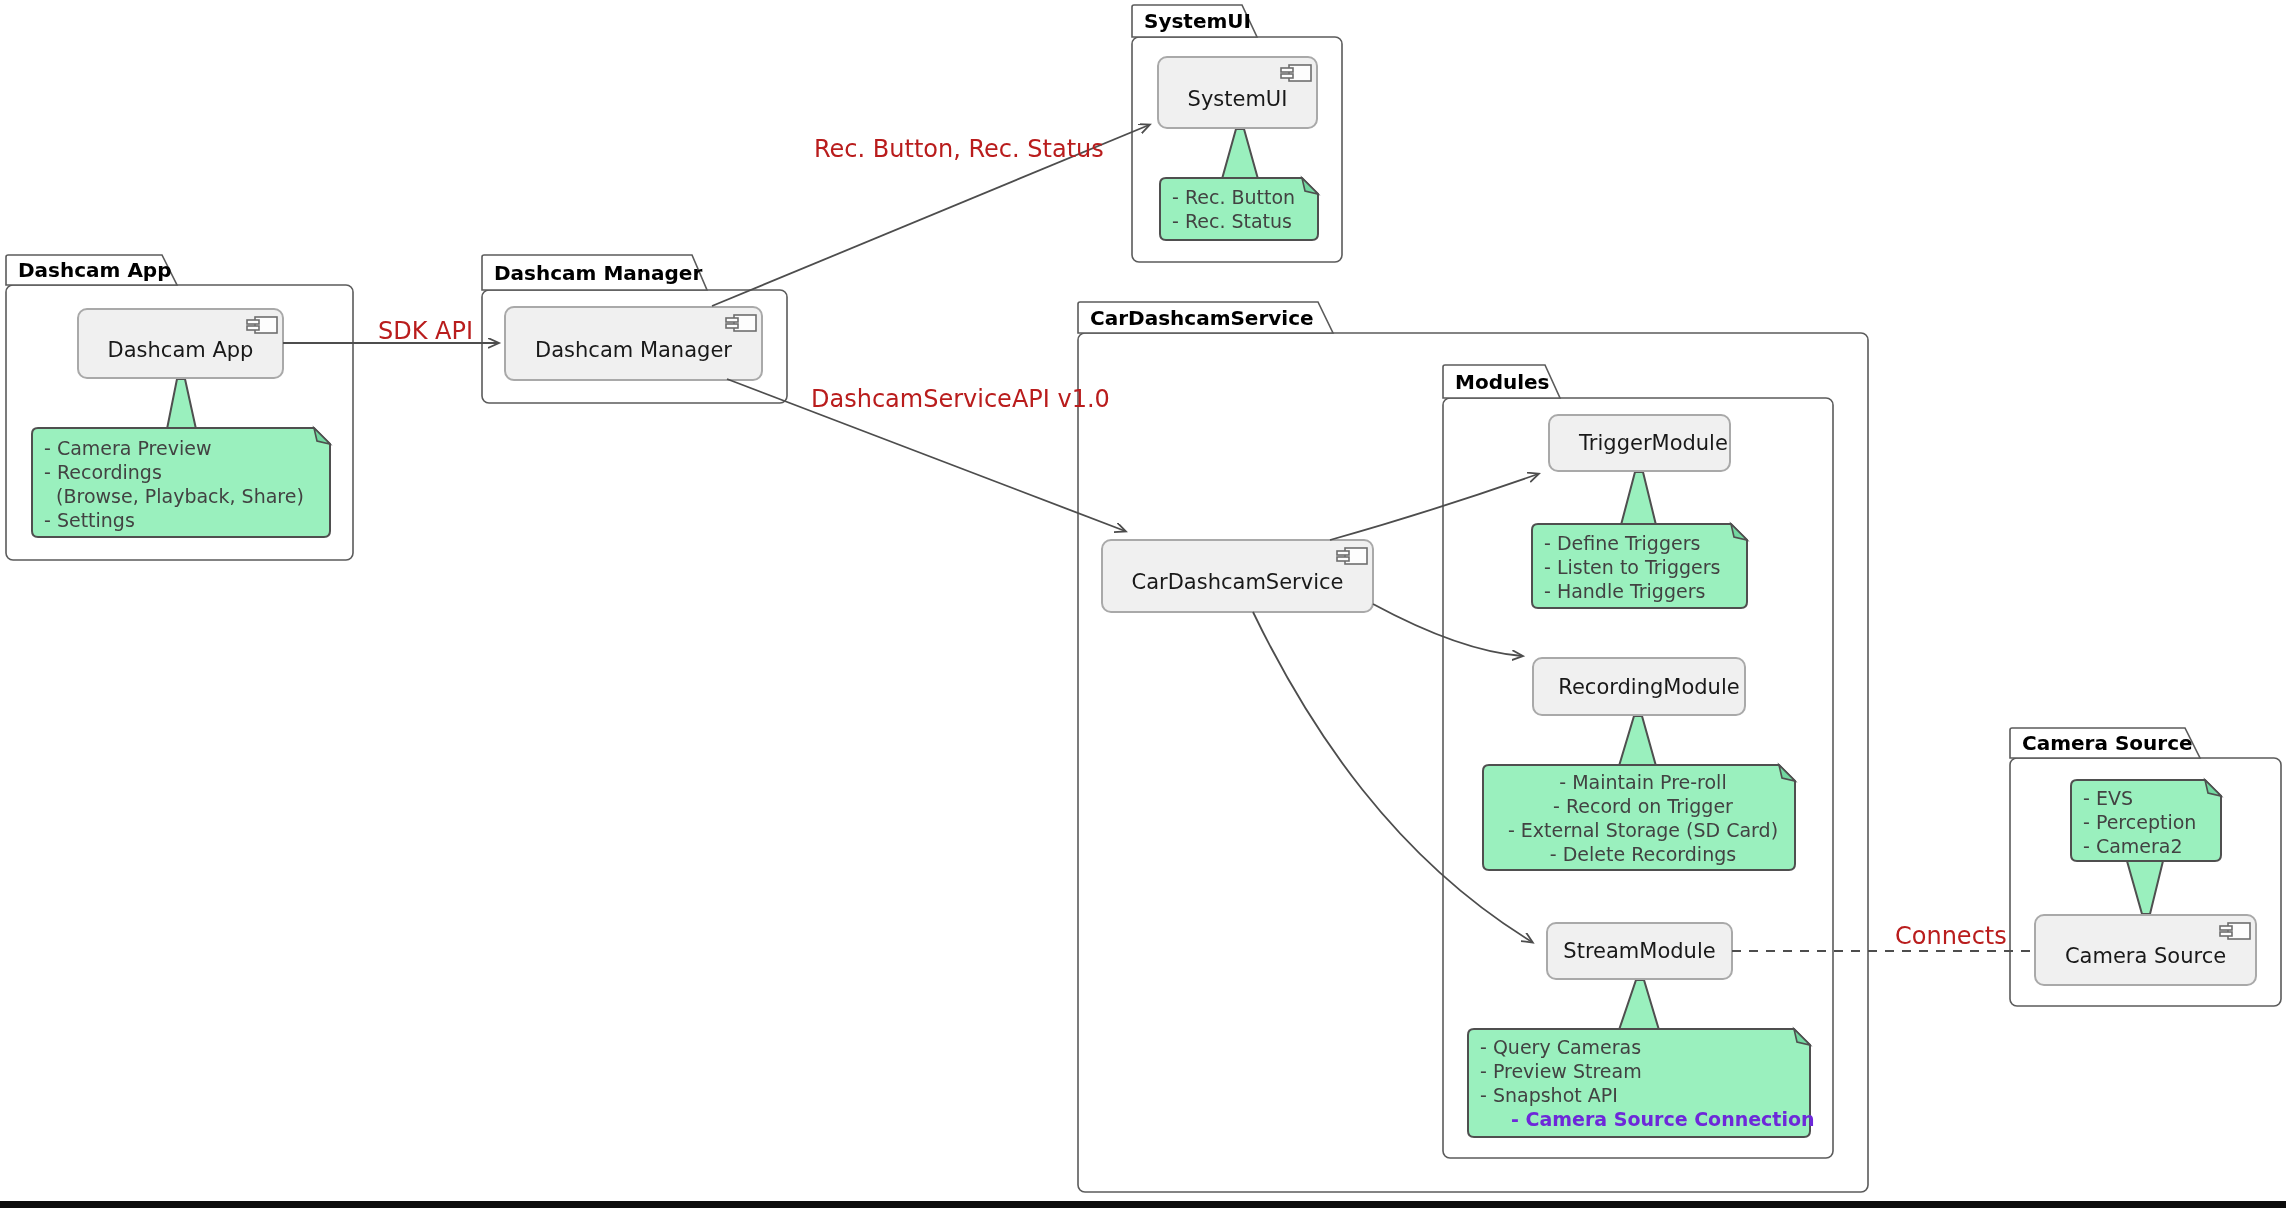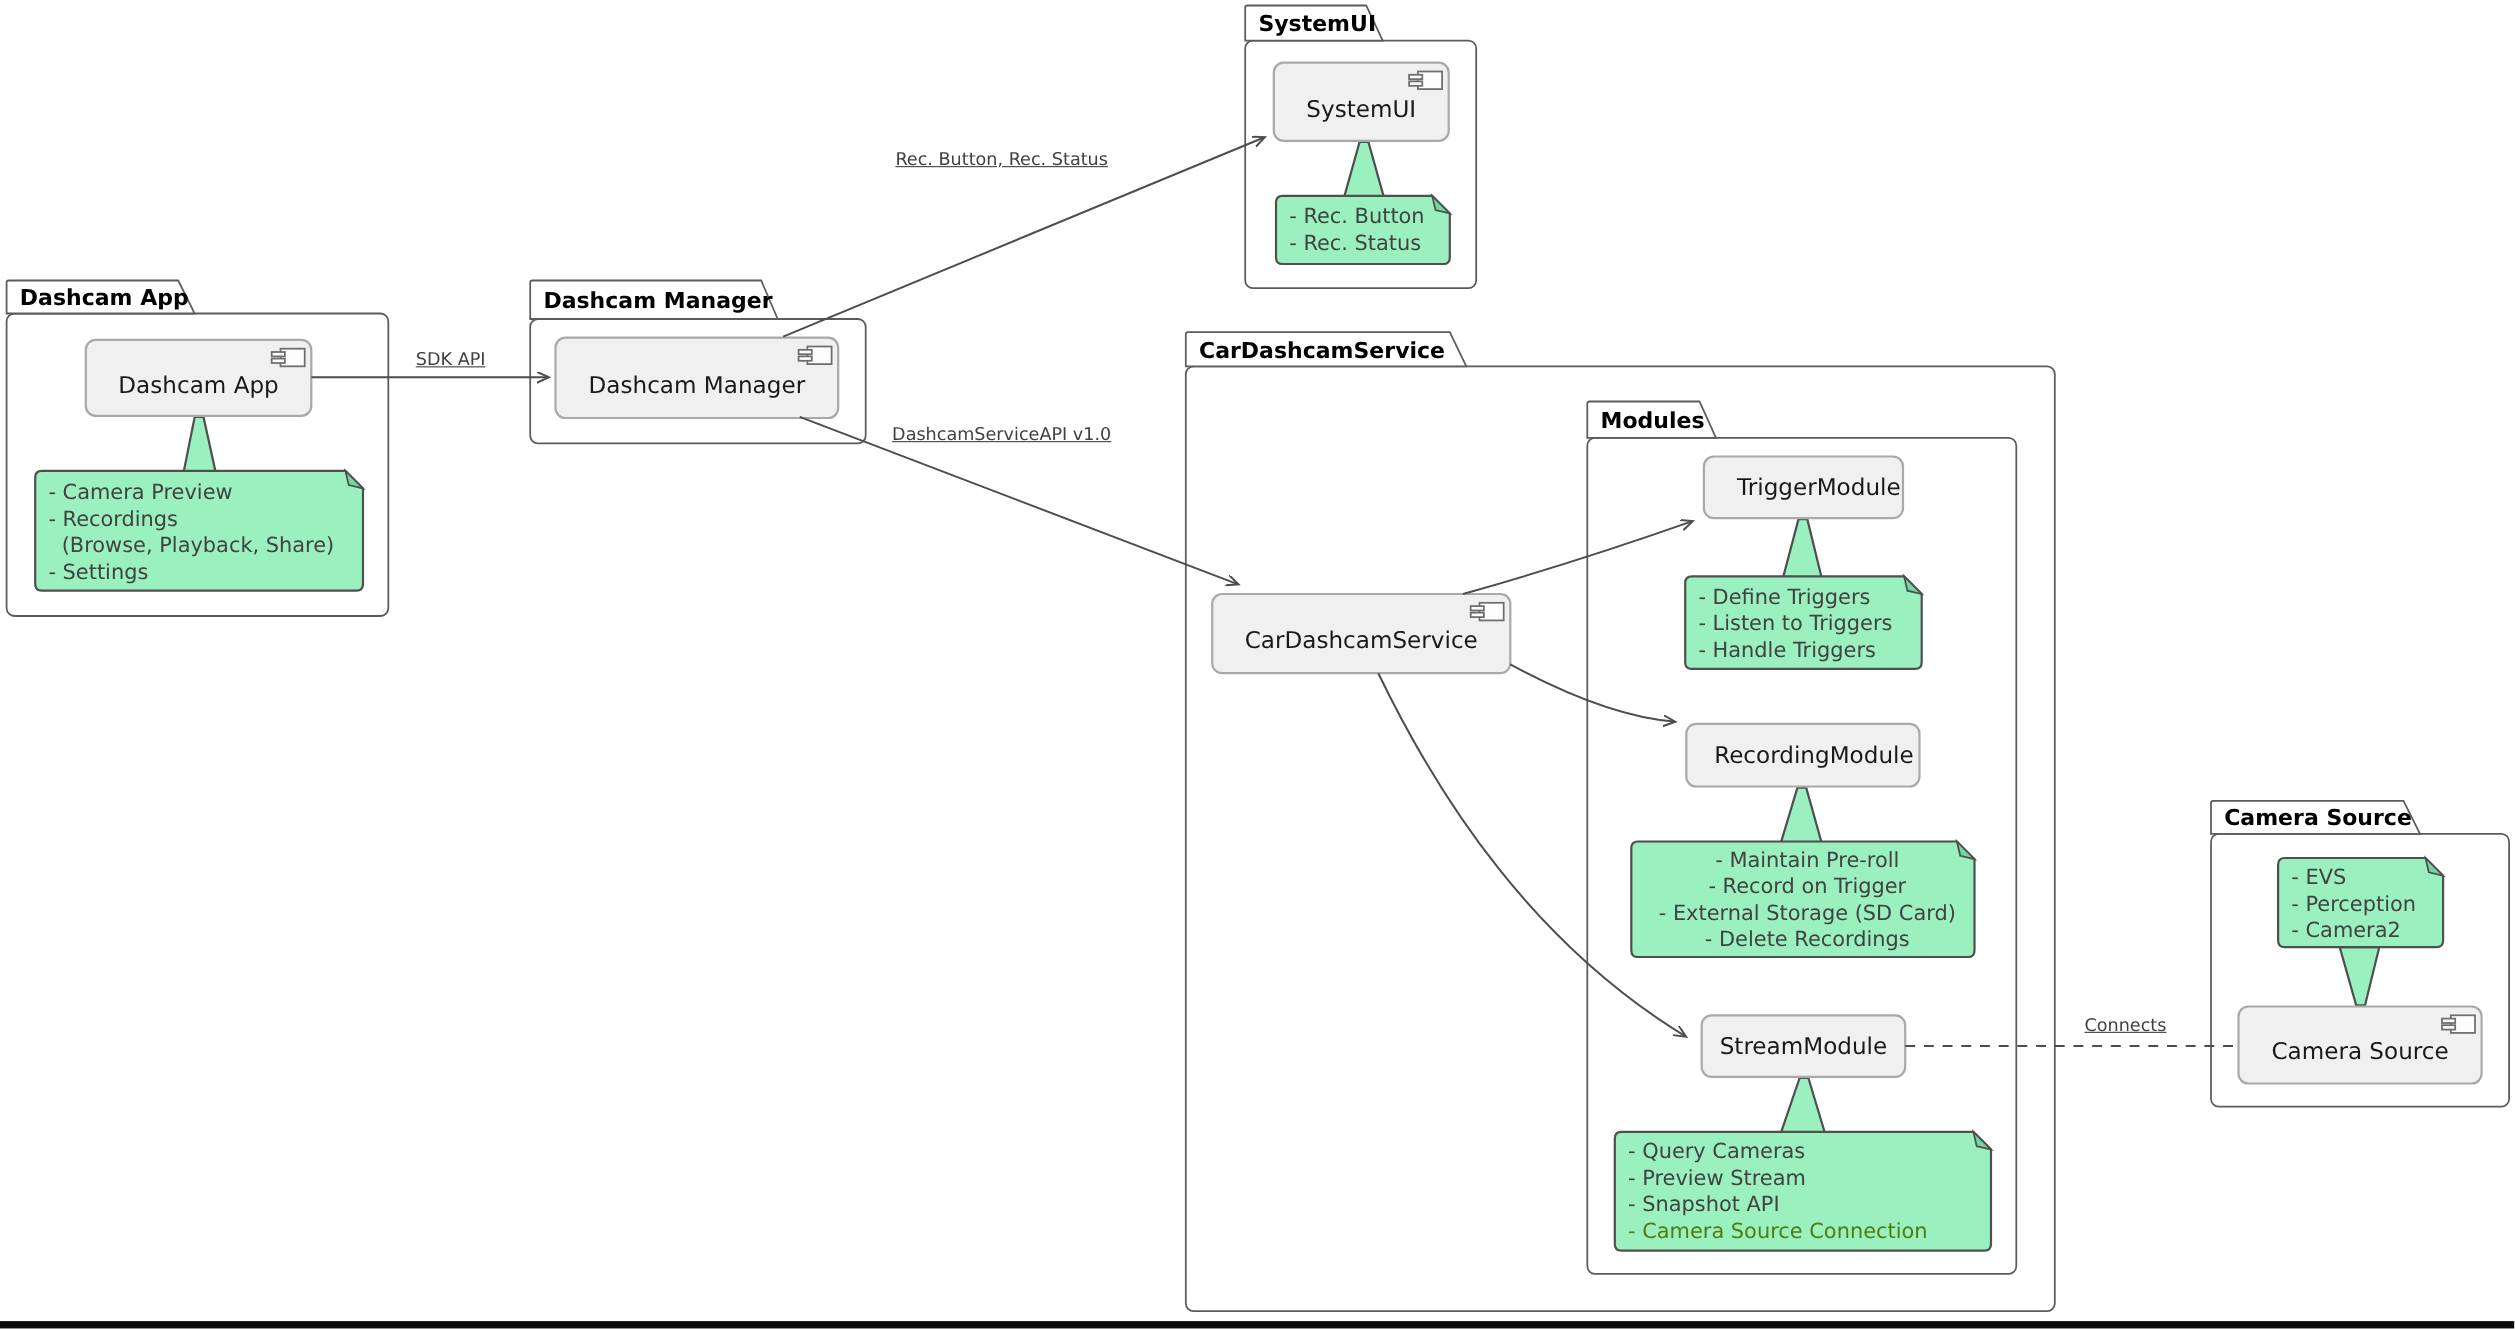--- a/index.html
+++ b/index.html
@@ -7,22 +7,22 @@
     position:relative;width:2286px;height:1208px;background:#ffffff;overflow:hidden;
     font-family:"DejaVu Sans","Liberation Sans",sans-serif;color:#1c1c1c;
   }
   svg.layer{position:absolute;left:0;top:0;z-index:1;}
   .txt{position:absolute;z-index:6;}
   .pkg-label{font-weight:bold;font-size:20px;color:#000;display:flex;align-items:center;padding-left:12px;box-sizing:border-box;}
   .comp-label{display:flex;align-items:center;justify-content:center;font-size:21px;color:#191919;box-sizing:border-box;}
   .comp-label.iconic{padding-top:12px;}
   .note-text{font-size:19px;color:#424242;line-height:24px;}
   .note-line{white-space:pre;}
-  .note-line.bold{font-weight:normal;color:#4d7c0f;}
-  .edge-label{font-size:16px;color:#404040;white-space:nowrap;text-decoration:underline;}
+  .note-line.bold{font-weight:bold;color:#6d28d9;margin-left:31px;}
+  .edge-label{font-size:24px;color:#b91c1c;white-space:nowrap;}
   .bottom-bar{position:absolute;left:0;top:1201px;width:2286px;height:7px;background:#0c0c0c;z-index:8;}
 </style>
 </head>
 <body>
 
 <div class="canvas">
 
   <svg class="layer" width="2286" height="1208" viewBox="0 0 2286 1208">
     <defs>
       <marker id="arrow" markerWidth="14" markerHeight="12" refX="10" refY="5" orient="auto" markerUnits="userSpaceOnUse">

